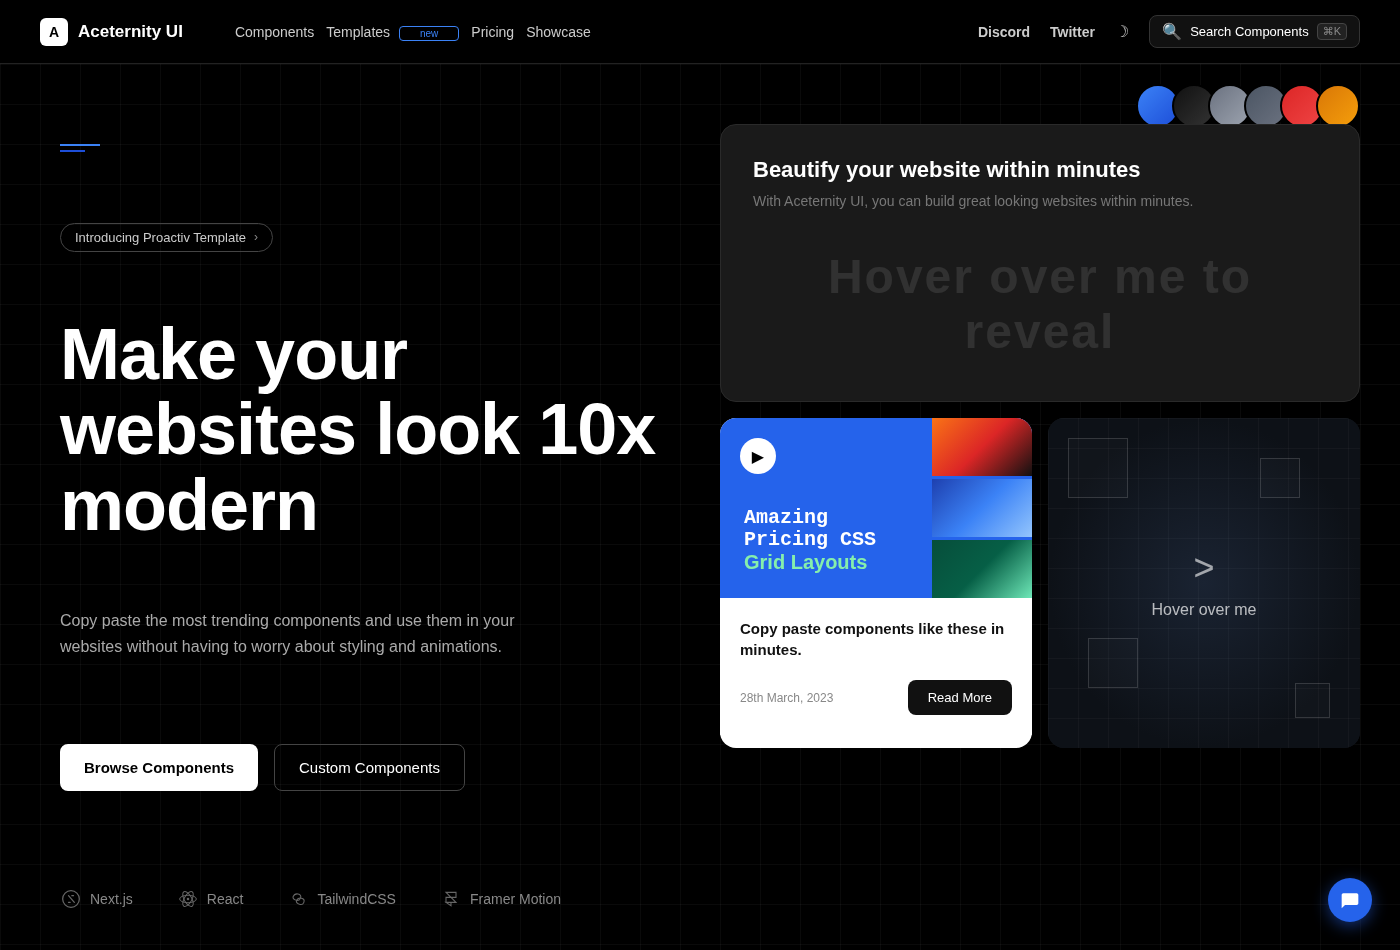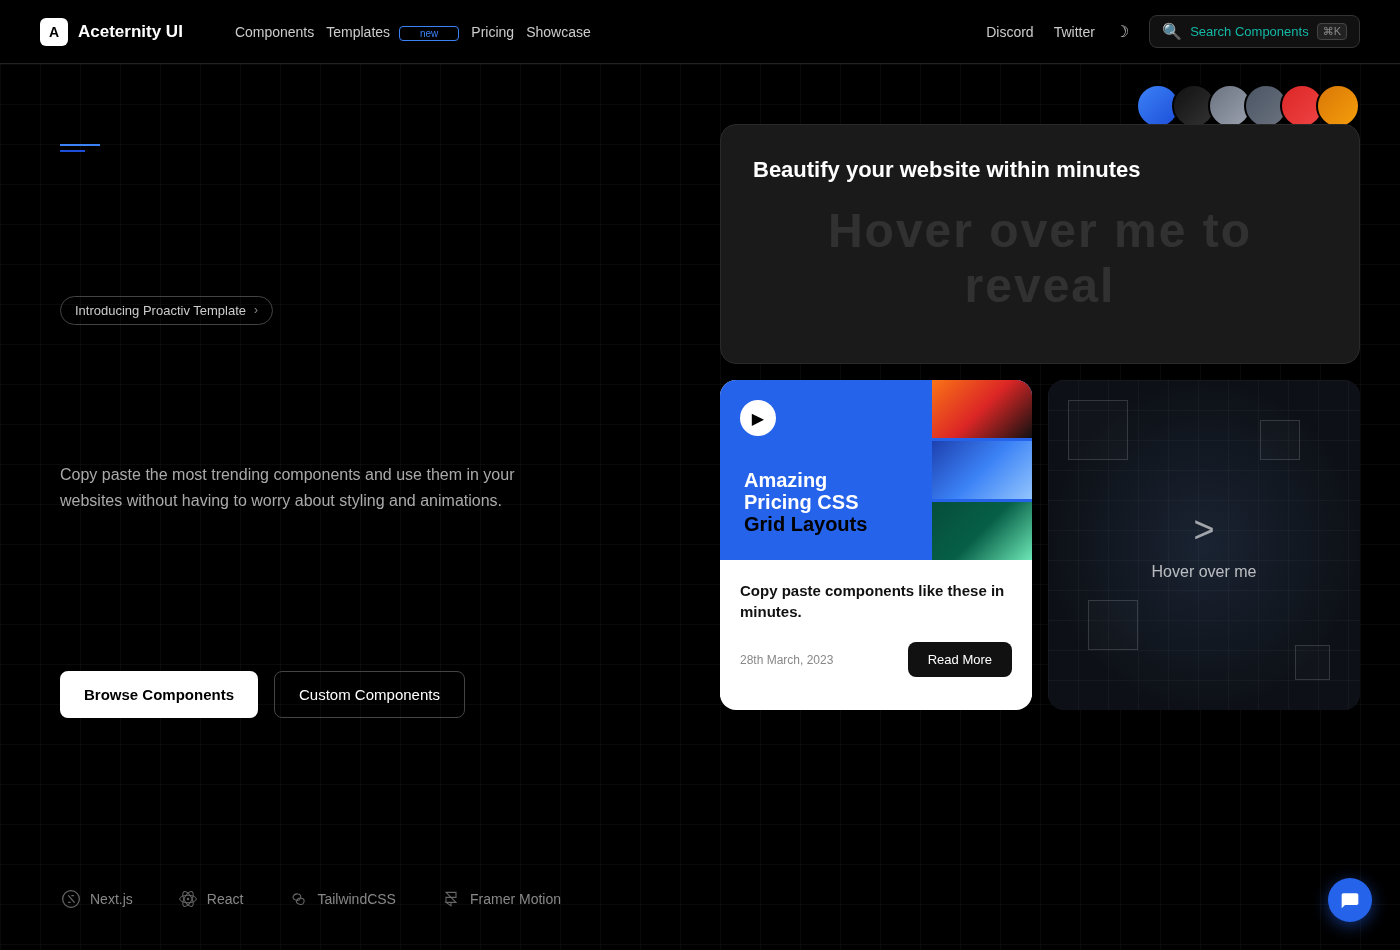--- a/index.html
+++ b/index.html
@@ -65,38 +65,38 @@
       padding: 1px 20px;
       border-radius: 4px;
       margin-left: 5px;
     }
 
     .nav-right {
       display: flex; align-items: center; gap: 20px;
     }
 
     .nav-right-link {
-      color: #ccc; font-size: 14px; cursor: pointer; text-decoration: none;
+      color: #ccc; font-size: 14px; cursor: pointer; text-decoration: none; font-weight: bold;
     }
 
     .theme-icon {
       color: #ccc; cursor: pointer; font-size: 16px;
     }
 
     .search-bar {
       display: flex; align-items: center; gap: 8px;
       background: #111;
       border: 1px solid #333;
       border-radius: 8px;
       padding: 6px 12px;
       cursor: pointer;
     }
 
     .search-bar-text {
-      color: #14b8a6;
+      color: #ffffff;
       font-size: 13px;
     }
 
     .search-shortcut {
       background: #222;
       border: 1px solid #444;
       border-radius: 4px;
       padding: 1px 5px;
       font-size: 11px;
       color: #888;
@@ -341,26 +341,27 @@
     }
     .card-img-placeholder.nature {
       background: linear-gradient(135deg, #064e3b 0%, #065f46 50%, #6ee7b7 100%);
     }
 
     .card-tailwind-label {
       font-size: 20px;
       font-weight: 800;
       color: #fff;
       line-height: 1.1;
+      font-family: Liberation Mono, monospace;
     }
 
     .card-tailwind-sub {
       font-size: 20px;
       font-weight: 800;
-      color: #000000;
+      color: #86efac;
     }
 
     .card-tailwind-bottom {
       padding: 20px;
       background: #fff;
     }
 
     .card-tailwind-desc {
       font-size: 15px;
       font-weight: 700;
@@ -512,20 +513,21 @@
     <div class="accent-lines">
       <div class="accent-line-1"></div>
       <div class="accent-line-2"></div>
     </div>
 
     <div class="announcement-badge">
       <span>Introducing Proactiv Template</span>
       <span class="announcement-arrow">›</span>
     </div>
 
+    <h1 class="hero-title">Make your websites look 10x modern</h1>
     <p class="hero-subtitle">Copy paste the most trending components and use them in your websites without having to worry about styling and animations.</p>
 
     <div class="hero-buttons">
       <button class="btn-primary">Browse Components</button>
       <button class="btn-secondary">Custom Components</button>
     </div>
 
     <div class="tech-stack">
       <div class="tech-item">
         <div class="tech-icon">
@@ -573,20 +575,21 @@
       <div class="avatar av1"></div>
       <div class="avatar av2"></div>
       <div class="avatar av3"></div>
       <div class="avatar av4"></div>
       <div class="avatar av5"></div>
       <div class="avatar av6"></div>
     </div>
 
     <div class="card-beautify">
       <div class="card-beautify-title">Beautify your website within minutes</div>
+      <div class="card-beautify-subtitle">With Aceternity UI, you can build great looking websites within minutes.</div>
       <div class="hover-reveal-text">Hover over me to reveal</div>
     </div>
 
     <div class="cards-row">
 
       <div class="card-tailwind">
         <div class="card-tailwind-top">
           <div class="card-tailwind-arrow">▶</div>
           <div class="card-tailwind-images">
             <div class="card-img-placeholder sunset"></div>

